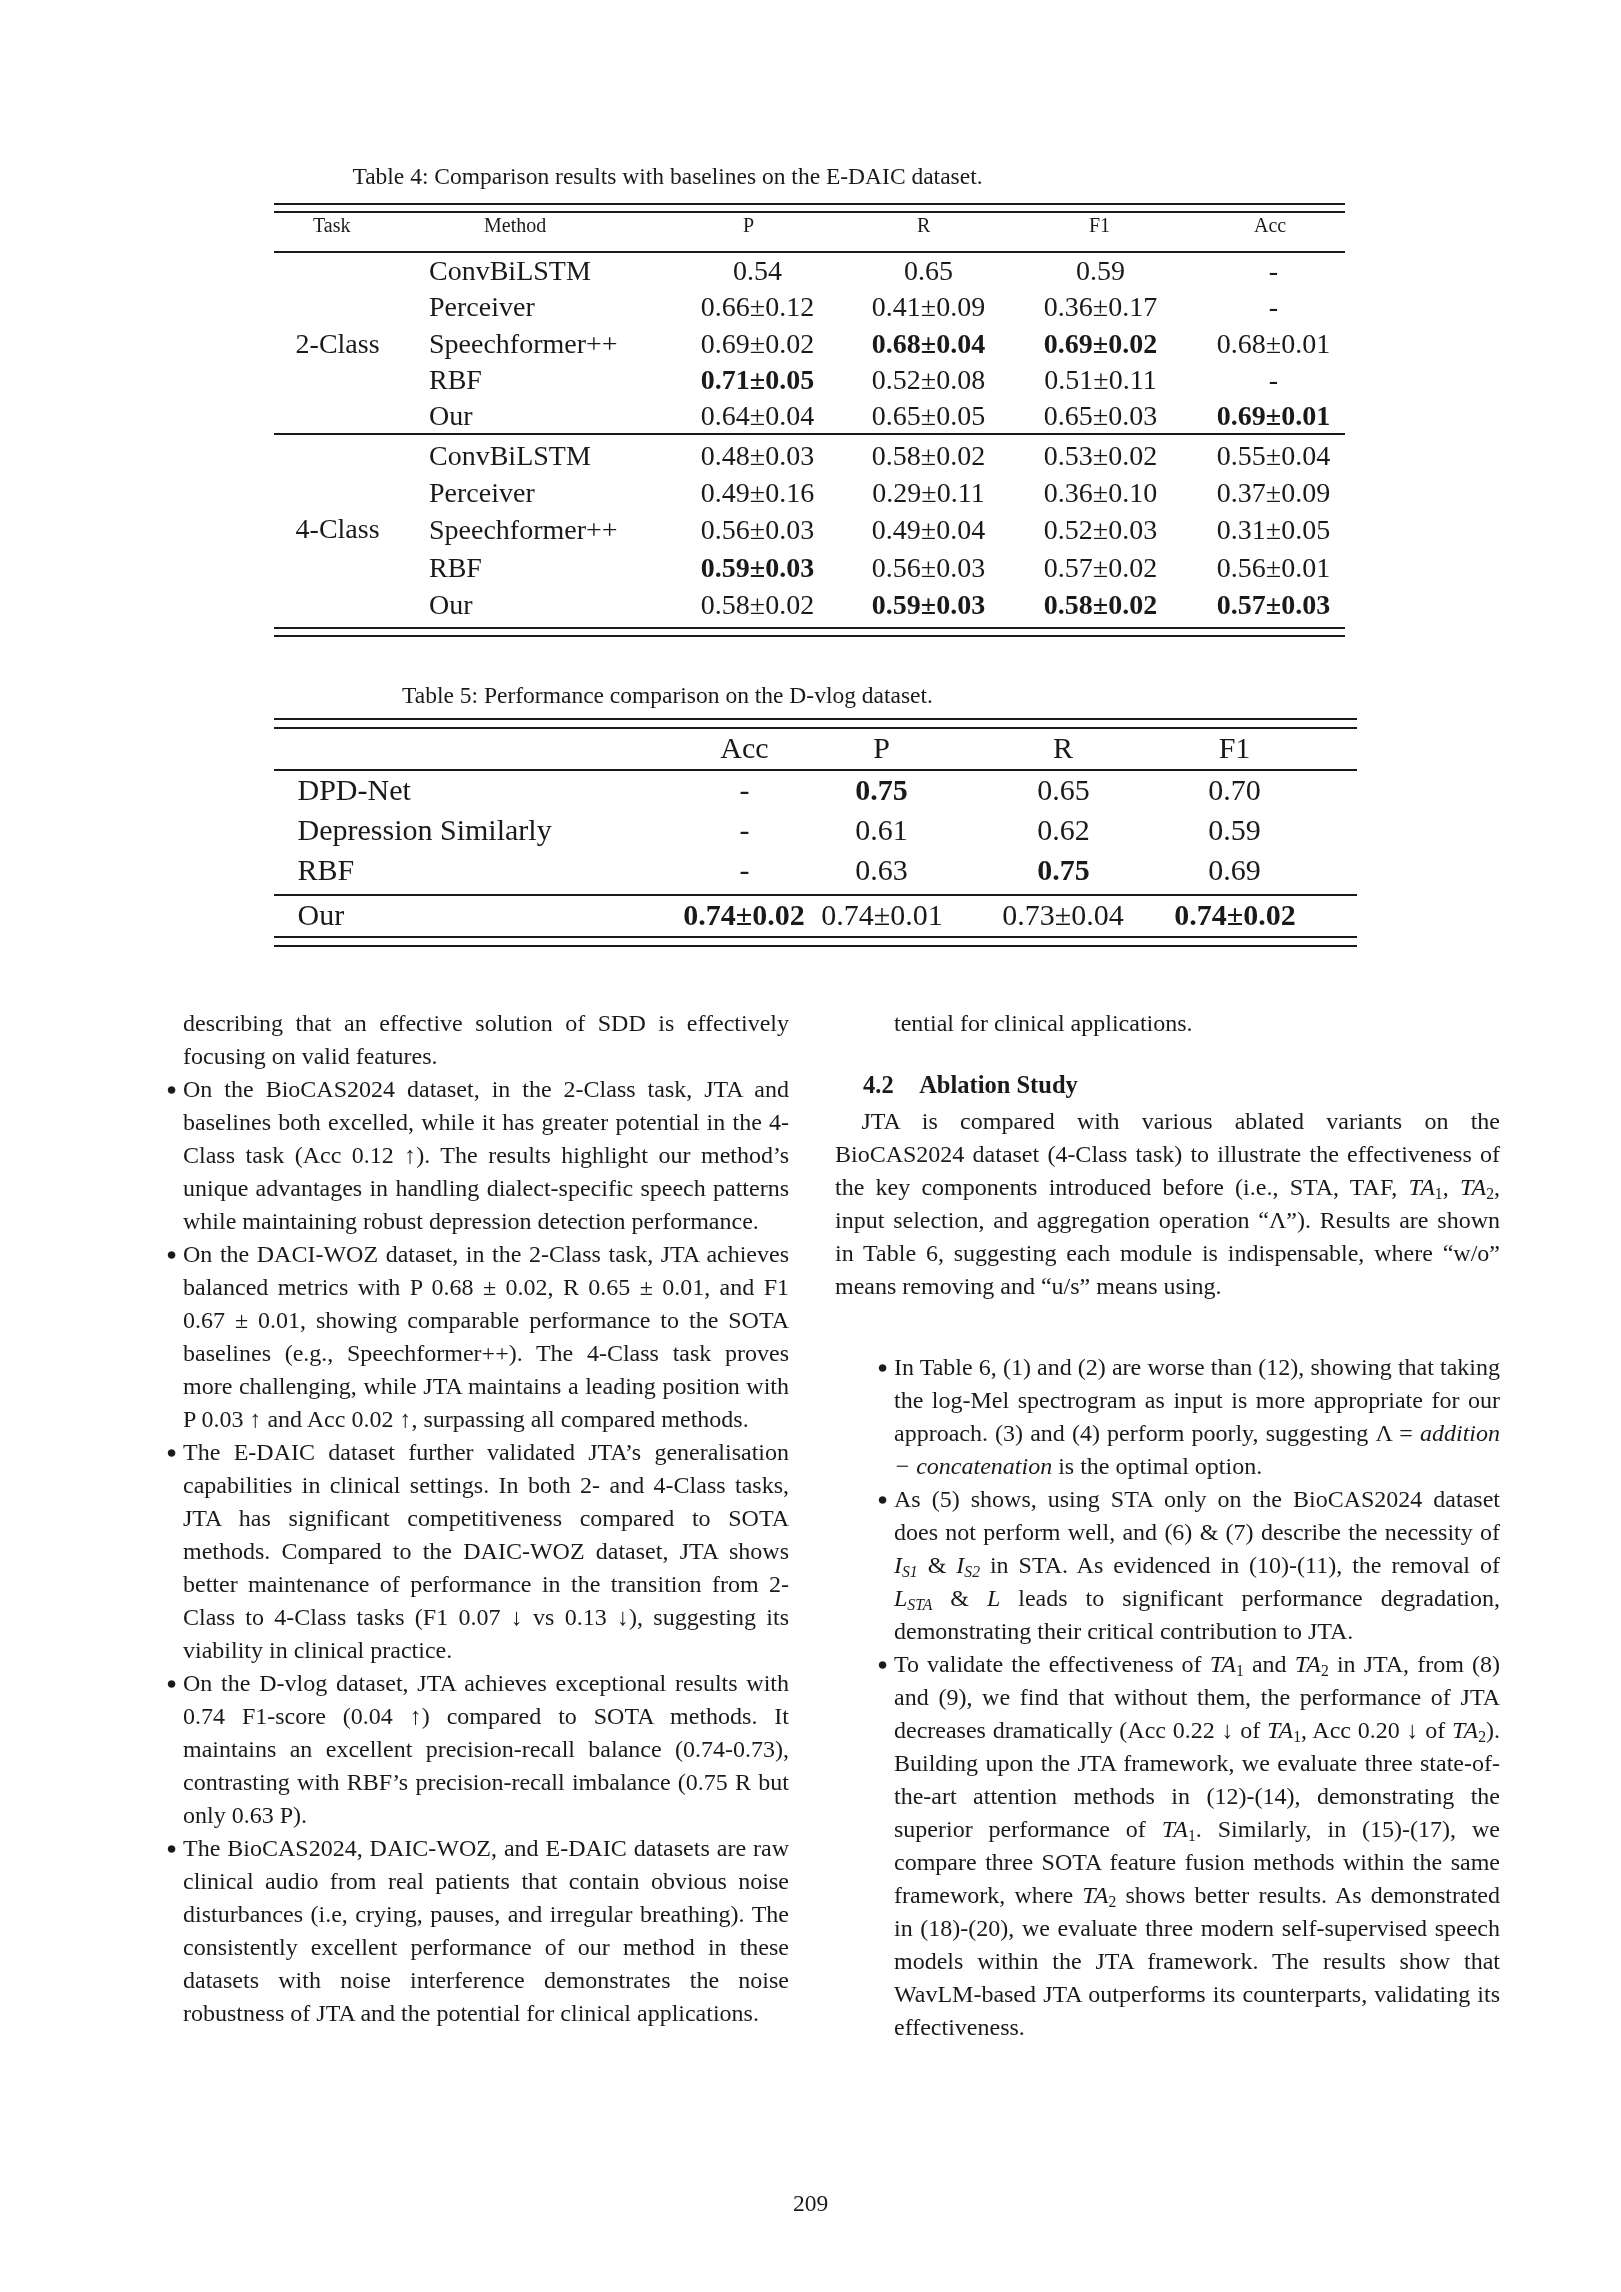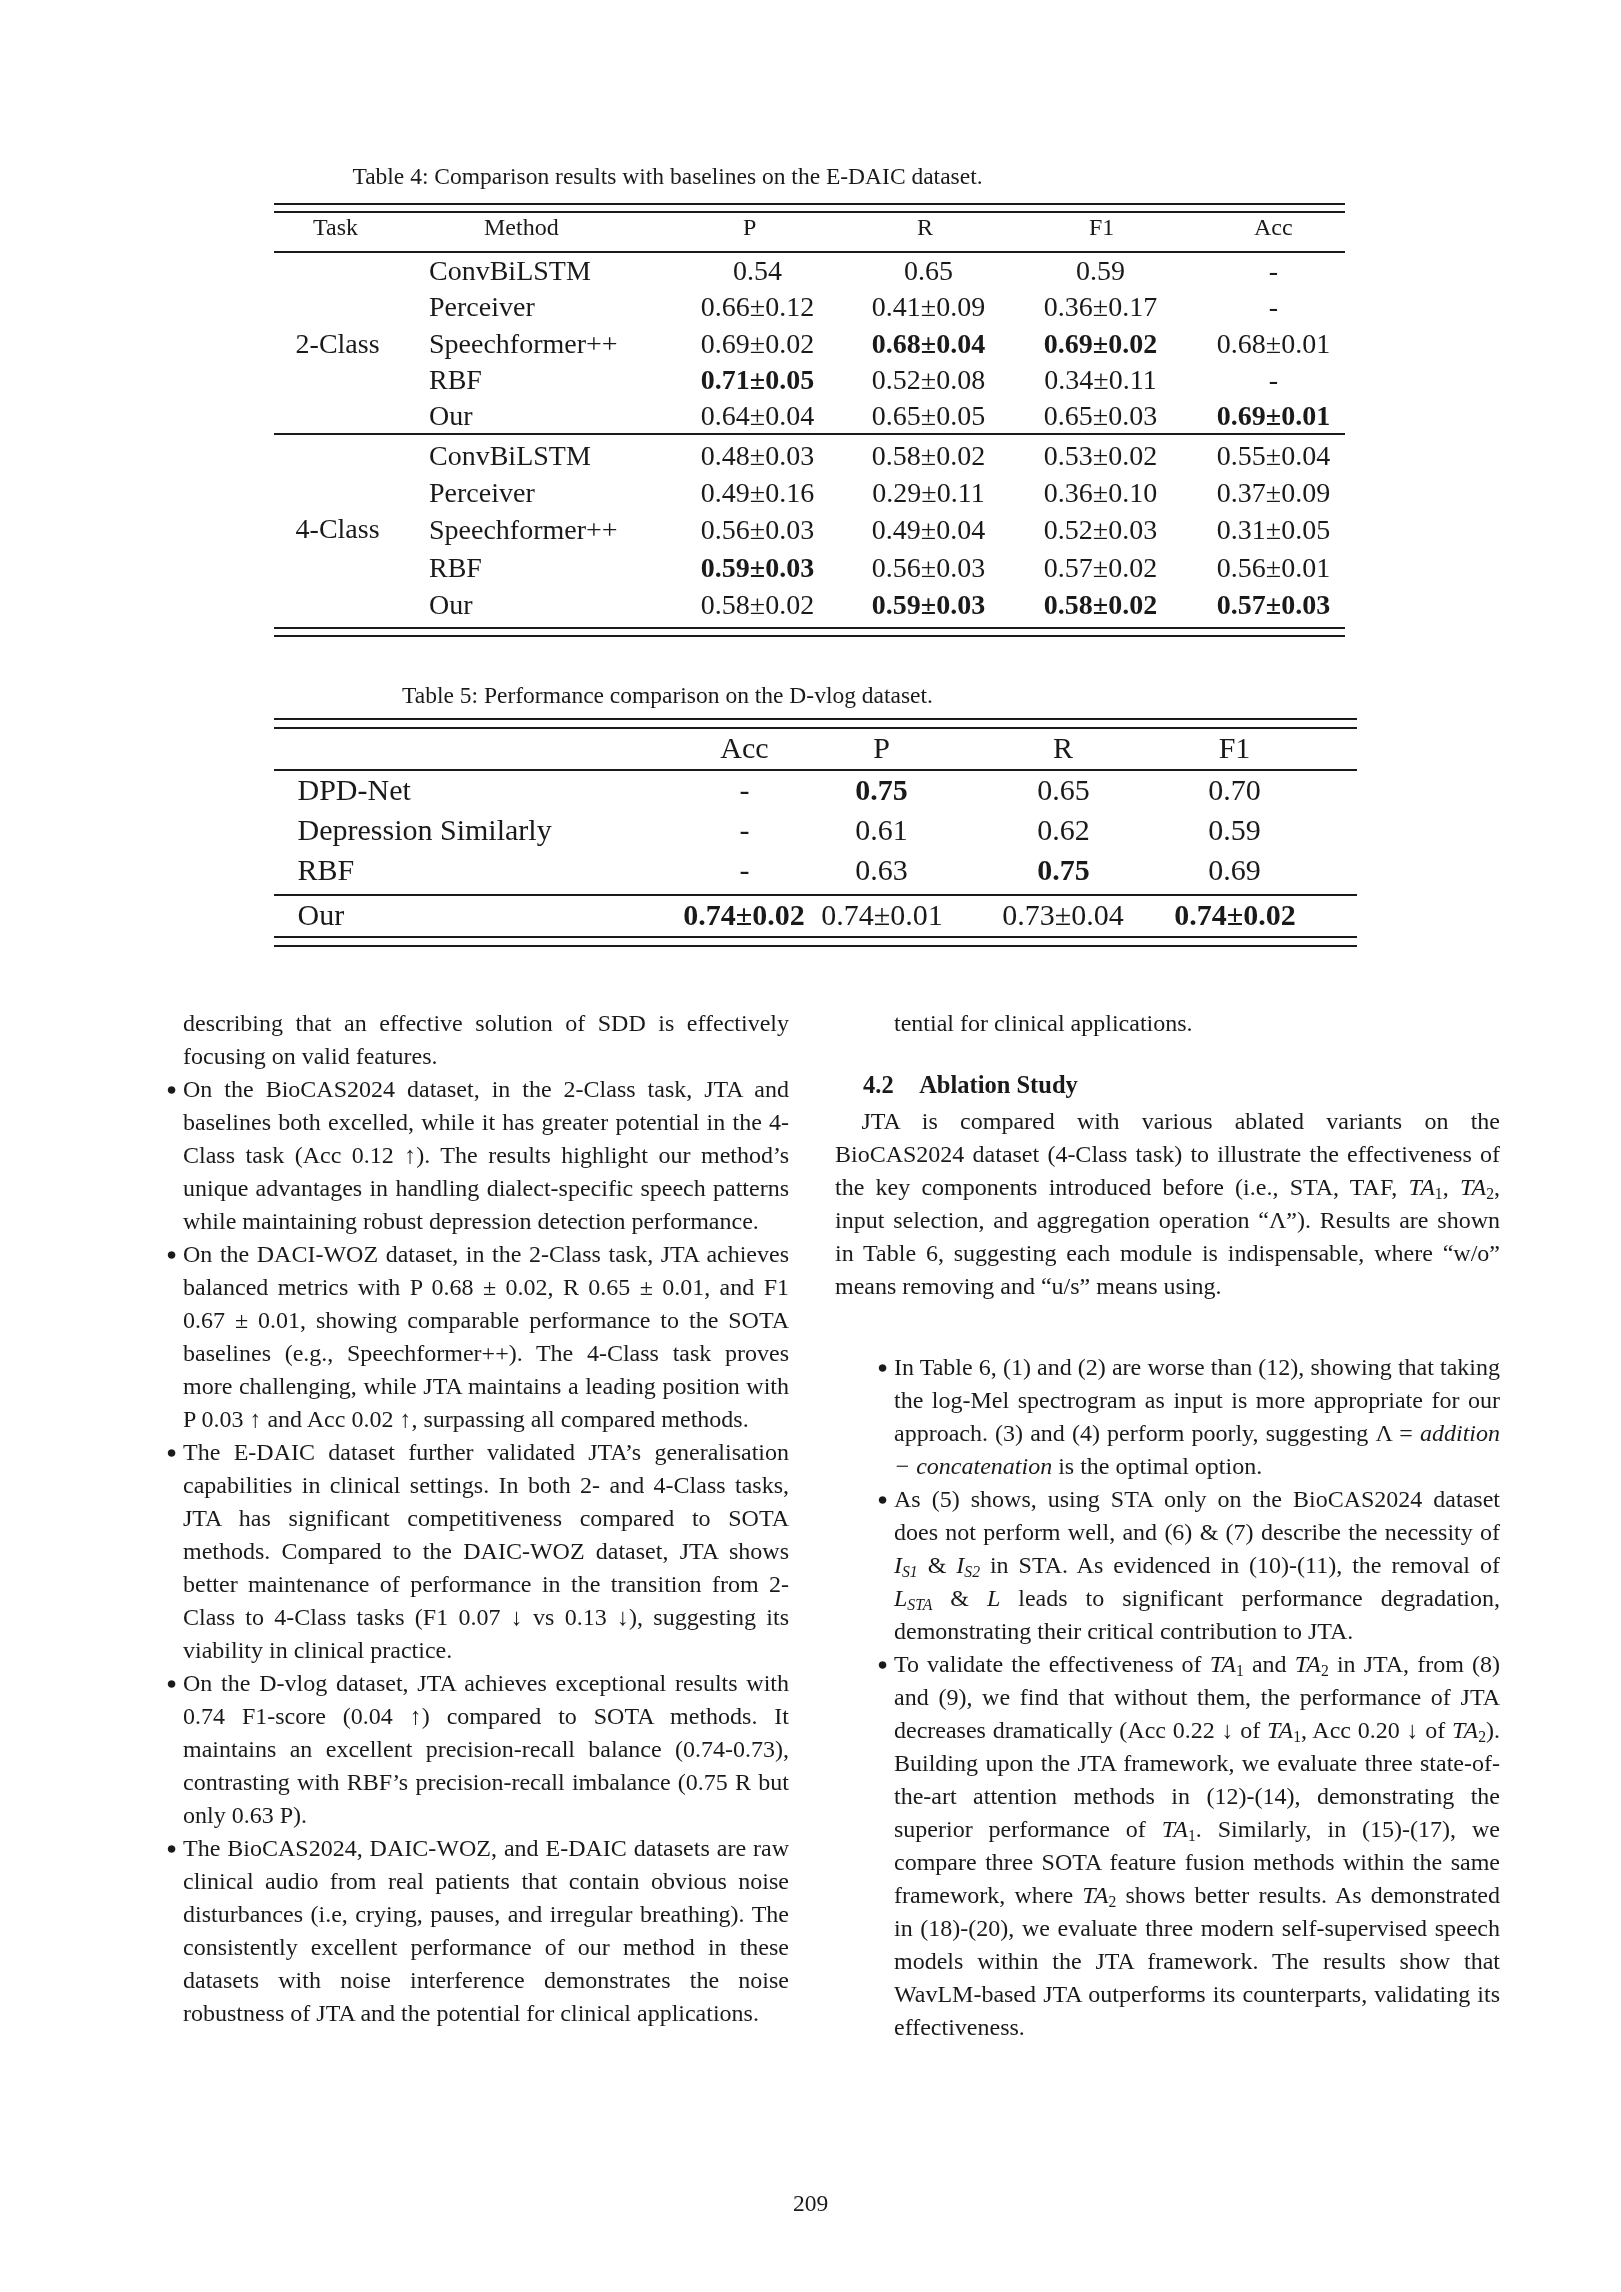--- a/index.html
+++ b/index.html
@@ -24,21 +24,21 @@
 
 <div class="abs caption" style="top:163px;">Table 4: Comparison results with baselines on the E-DAIC dataset.</div>
 
 <div class="rule" style="left:274px; width:1071px; top:203px;"></div>
 <div class="rule thin" style="left:274px; width:1071px; top:211px;"></div>
 <div class="rule thin" style="left:274px; width:1071px; top:251px;"></div>
 <div class="rule thin" style="left:274px; width:1071px; top:433px;"></div>
 <div class="rule" style="left:274px; width:1071px; top:627px;"></div>
 <div class="rule thin" style="left:274px; width:1071px; top:635px;"></div>
 
-<div class="abs" style="top:214px; left:274px; width:1071px; height:37px; font-size:24px;">
+<div class="abs" style="top:214px; left:274px; width:1071px; height:37px; font-size:20px;">
   <span class="abs" style="left:39px; top:0;">Task</span>
   <span class="abs" style="left:210px; top:0;">Method</span>
   <span class="abs" style="left:469px; top:0;">P</span>
   <span class="abs" style="left:643px; top:0;">R</span>
   <span class="abs" style="left:815px; top:0;">F1</span>
   <span class="abs" style="left:980px; top:0;">Acc</span>
 </div>
 
 <div class="abs" style="top:255px; left:274px; width:1071px; height:178px; font-size:28px;">
   <span class="abs" style="left:21.6px; top:73px;">2-Class</span>
@@ -61,21 +61,21 @@
     <span class="abs" style="left:155px;">Speechformer++</span>
     <span class="abs" style="left:400px; width:167px; text-align:center;">0.69±0.02</span>
     <span class="abs b" style="left:571px; width:167px; text-align:center;">0.68±0.04</span>
     <span class="abs b" style="left:743px; width:167px; text-align:center;">0.69±0.02</span>
     <span class="abs" style="left:916px; width:167px; text-align:center;">0.68±0.01</span>
   </div>
   <div class="abs" style="top:109px; left:0; width:100%; height:37px;">
     <span class="abs" style="left:155px;">RBF</span>
     <span class="abs b" style="left:400px; width:167px; text-align:center;">0.71±0.05</span>
     <span class="abs" style="left:571px; width:167px; text-align:center;">0.52±0.08</span>
-    <span class="abs" style="left:743px; width:167px; text-align:center;">0.34±0.11</span>
+    <span class="abs" style="left:743px; width:167px; text-align:center;">0.51±0.11</span>
     <span class="abs" style="left:916px; width:167px; text-align:center;">-</span>
   </div>
   <div class="abs" style="top:145px; left:0; width:100%; height:37px;">
     <span class="abs" style="left:155px;">Our</span>
     <span class="abs" style="left:400px; width:167px; text-align:center;">0.64±0.04</span>
     <span class="abs" style="left:571px; width:167px; text-align:center;">0.65±0.05</span>
     <span class="abs" style="left:743px; width:167px; text-align:center;">0.65±0.03</span>
     <span class="abs b" style="left:916px; width:167px; text-align:center;">0.69±0.01</span>
   </div>
 </div>

